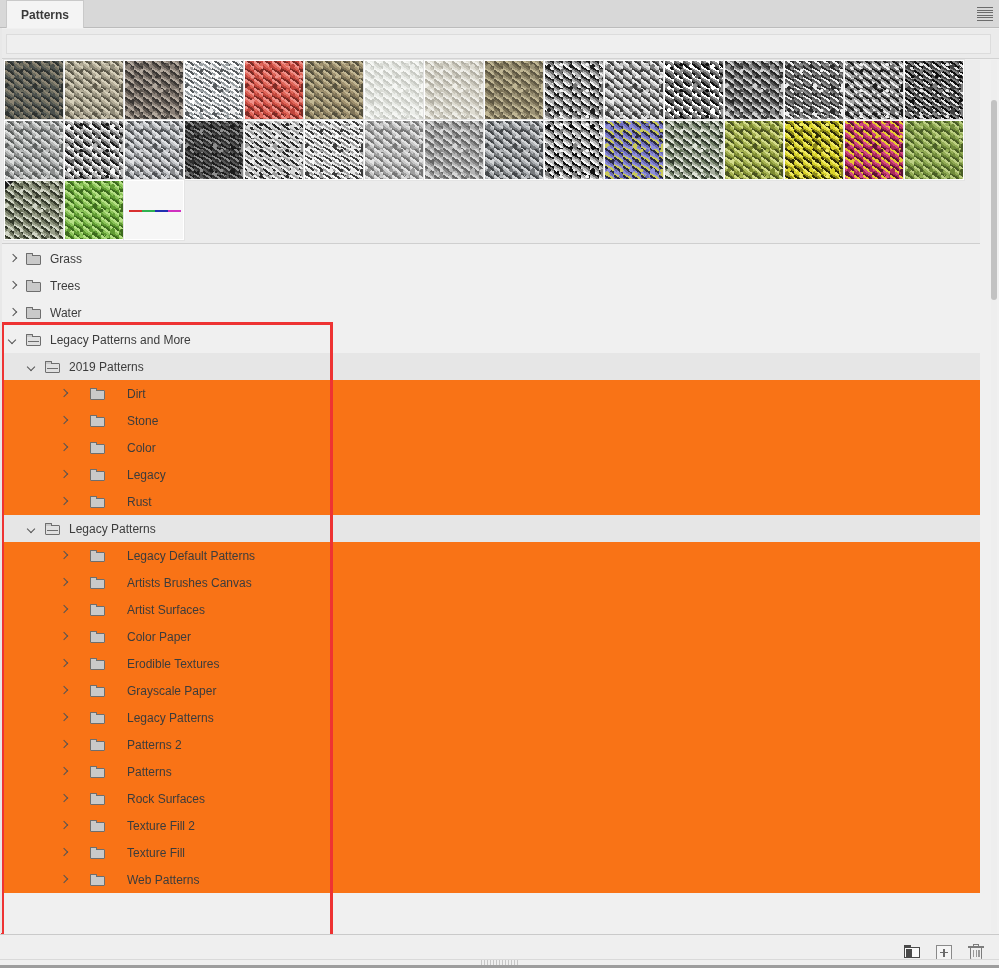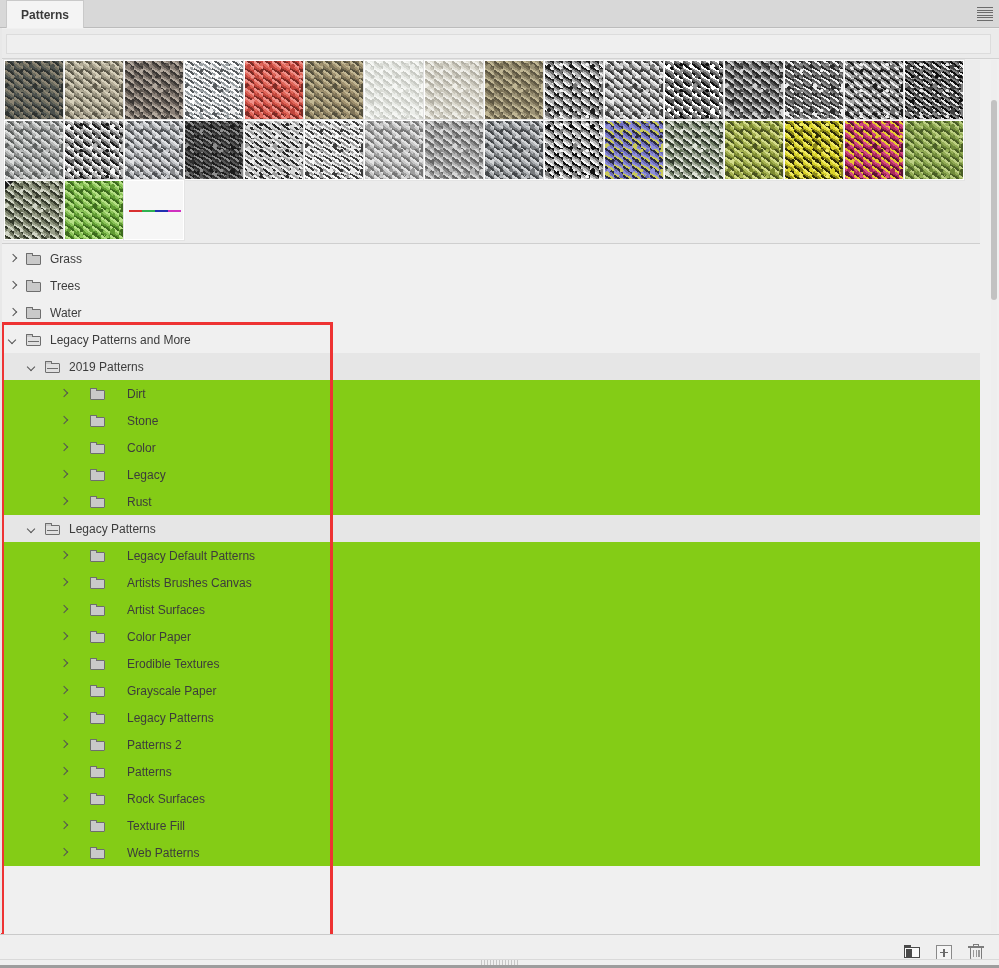--- a/index.html
+++ b/index.html
@@ -79,21 +79,21 @@
     position: absolute; left: 0; top: 245px; width: 980px; height: 688px;
     background: #f0f0f0;
     overflow: hidden;
   }
   .tree-row {
     position: relative; height: 27px; width: 980px;
     display: flex; align-items: center;
     font-size: 12px; color: #3c3c3c;
   }
   .tree-row.shade { background: #e6e6e6; }
-  .tree-row.shade2 { background: #84cc16; gap: 13px; }
+  .tree-row.shade2 { background: #f97316; gap: 13px; }
   .chev {
     width: 11px; height: 11px; flex: 0 0 11px; position: relative;
   }
   .chev::before {
     content: ""; position: absolute; left: 2px; top: 2px;
     width: 5px; height: 5px;
     border-right: 1.4px solid #545454; border-bottom: 1.4px solid #545454;
     transform: rotate(-45deg);
   }
   .chev.open::before {
@@ -478,20 +478,29 @@
         </span>
         <span class="lbl">Rock Surfaces</span>
       </div>
       <div class="tree-row shade2">
         <div style="width: 46px; flex: 0 0 auto;"></div>
         <span class="chev"></span>
         <span class="fold">
           <span class="body"></span>
           <span class="tabtop"></span>
         </span>
+        <span class="lbl">Texture Fill 2</span>
+      </div>
+      <div class="tree-row shade2">
+        <div style="width: 46px; flex: 0 0 auto;"></div>
+        <span class="chev"></span>
+        <span class="fold">
+          <span class="body"></span>
+          <span class="tabtop"></span>
+        </span>
         <span class="lbl">Texture Fill</span>
       </div>
       <div class="tree-row shade2">
         <div style="width: 46px; flex: 0 0 auto;"></div>
         <span class="chev"></span>
         <span class="fold">
           <span class="body"></span>
           <span class="tabtop"></span>
         </span>
         <span class="lbl">Web Patterns</span>

